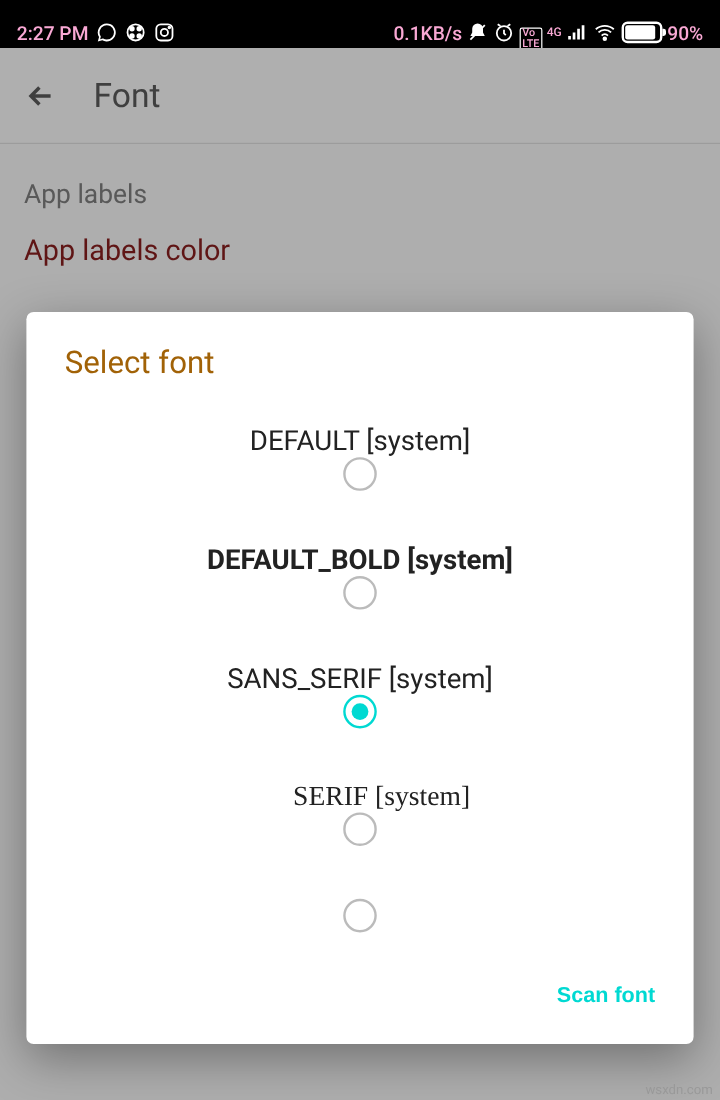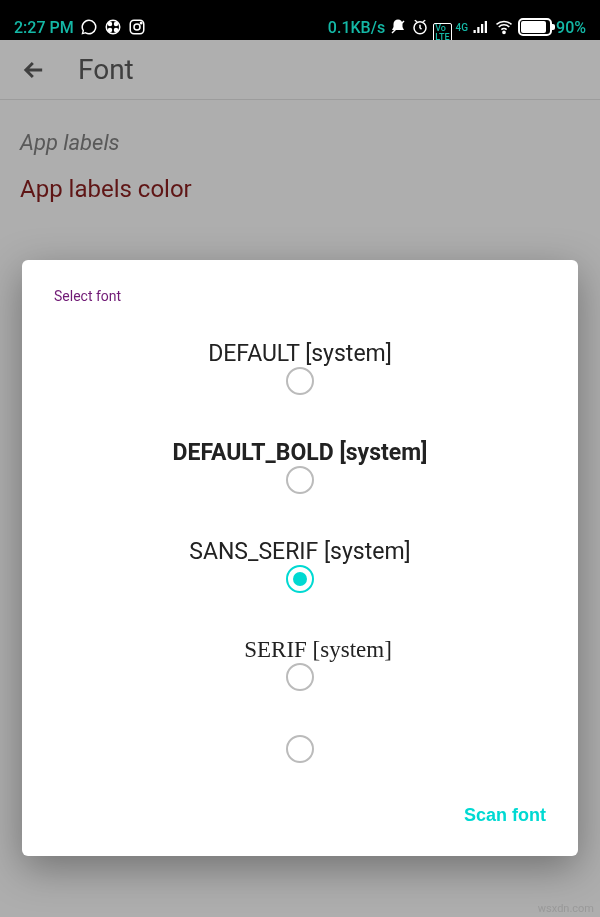--- a/index.html
+++ b/index.html
@@ -7,55 +7,54 @@
       width: 600px;
       height: 917px;
       font-family: -apple-system, Roboto, sans-serif;
       background: #e8e8e8;
       position: relative;
       overflow: hidden;
     }
     .status-bar {
       height: 54px;
       background: #000;
-      color: #14b8a6;
+      color: #f9a8d4;
       display: flex;
       align-items: center;
       justify-content: space-between;
       padding: 0 14px;
       font-size: 16px;
       font-weight: 500;
     }
     .status-left, .status-right { display: flex; align-items: center; gap: 6px; }
     .status-right { gap: 4px; }
     .status-icon svg { display: block; }
     .dim-layer {
       position: absolute;
       top: 40px;
       left: 0;
       right: 0;
       bottom: 0;
       background: #e8e8e8;
     }
     .app-header {
-      height: 60px;
+      height: 80px;
       display: flex;
       align-items: center;
       padding: 0 20px;
       gap: 30px;
       background: #eaeaea;
       border-bottom: 1px solid #d0d0d0;
     }
     .back-arrow { width: 28px; height: 28px; }
     .header-title { font-size: 28px; color: #555; font-weight: 400; }
     .section-label {
       padding: 30px 20px 10px 20px;
       font-size: 22px;
       color: #777;
-      font-style: italic;
     }
     .setting-row {
       padding: 10px 20px 0 20px;
       font-size: 24px;
       color: #7f1d1d;
     }
     .overlay {
       position: absolute;
       top: 40px;
       left: 0;
@@ -67,22 +66,22 @@
       position: absolute;
       top: 260px;
       left: 22px;
       right: 22px;
       background: #fff;
       border-radius: 6px;
       box-shadow: 0 12px 40px rgba(0,0,0,0.35);
       padding: 28px 0 20px 0;
     }
     .dialog-title {
-      font-size: 14px;
-      color: #701a75;
+      font-size: 26px;
+      color: #a16207;
       padding: 0 32px 14px 32px;
     }
     .font-option {
       display: flex;
       align-items: center;
       justify-content: space-between;
       padding: 22px 32px;
       cursor: pointer;
       flex-direction: column;
     }

